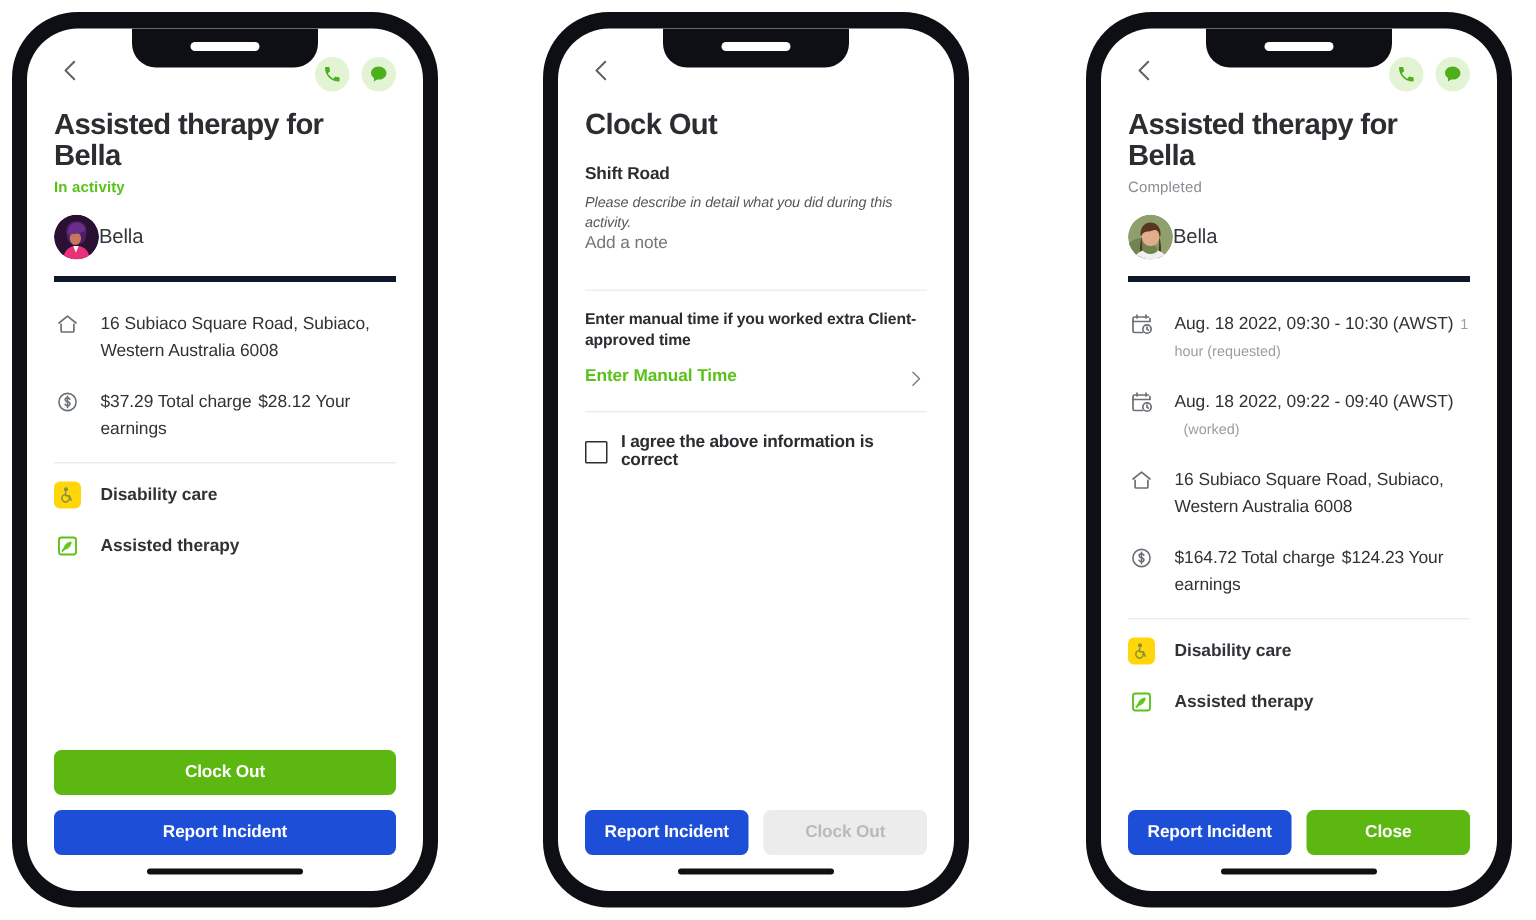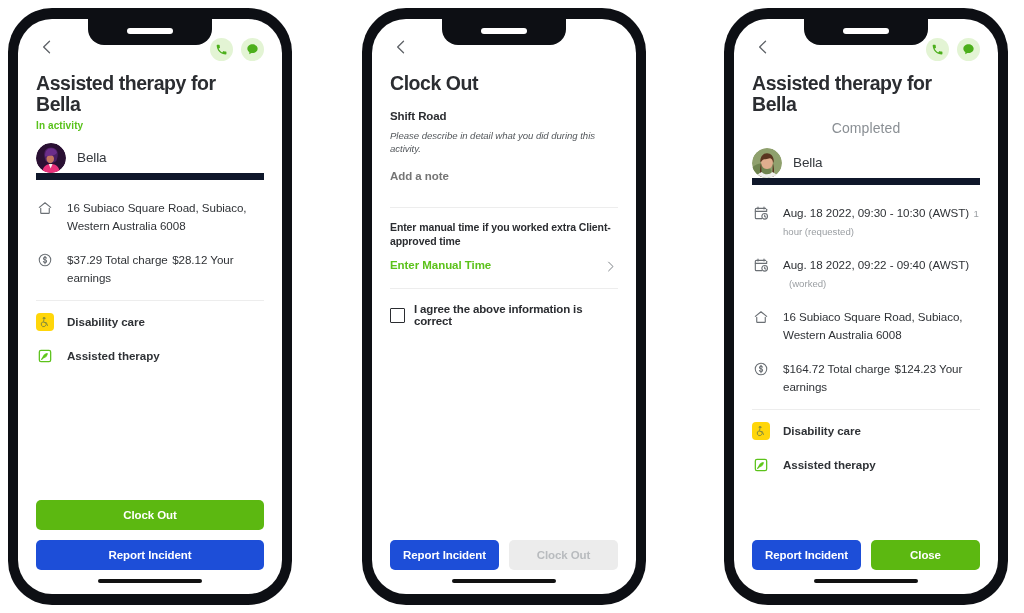--- a/index.html
+++ b/index.html
@@ -129,28 +129,28 @@
     line-height: 1.1;
     margin: 2px 0 0 0;
   }
   .status {
     font-size: 10px;
     font-weight: bold;
     margin-top: 4px;
     letter-spacing: 0.1px;
   }
   .status.inprogress { color: #59c21b; }
-  .status.completed  { color: #8a8f94; font-weight: normal; font-size: 14px; text-align: center; }
+  .status.completed  { color: #8a8f94; font-weight: normal; font-size: 10px; }
 
   .person {
     display: flex;
     align-items: center;
-    gap: 11px;
     margin-top: 12px;
-    border-bottom: 7px solid #0f172a;
+    padding-bottom: 11px;
+    border-bottom: 4px solid #0f172a;
   }
   .avatar {
     width: 30px;
     height: 30px;
     border-radius: 50%;
     overflow: hidden;
     flex: none;
     position: relative;
   }
   .avatar svg { display: block; width: 100%; height: 100%; }
@@ -267,30 +267,28 @@
     font-size: 9.6px;
     font-style: italic;
     color: #53575b;
     line-height: 1.36;
     margin-top: 7px;
     letter-spacing: -0.05px;
   }
   .note-input {
     font-size: 11.5px;
     color: #c2c5c8;
-    margin-top: 14px;
     letter-spacing: -0.05px;
     border: none;
     outline: none;
     background: transparent;
     font-family: "Liberation Sans", sans-serif;
     width: 100%;
     padding: 0;
     display: block;
-    font-weight: bold;
   }
   .hr {
     height: 1px;
     background: #ededed;
     margin-top: 25px;
   }
   .manual-help {
     font-size: 10.5px;
     font-weight: bold;
     color: #2b2d31;

